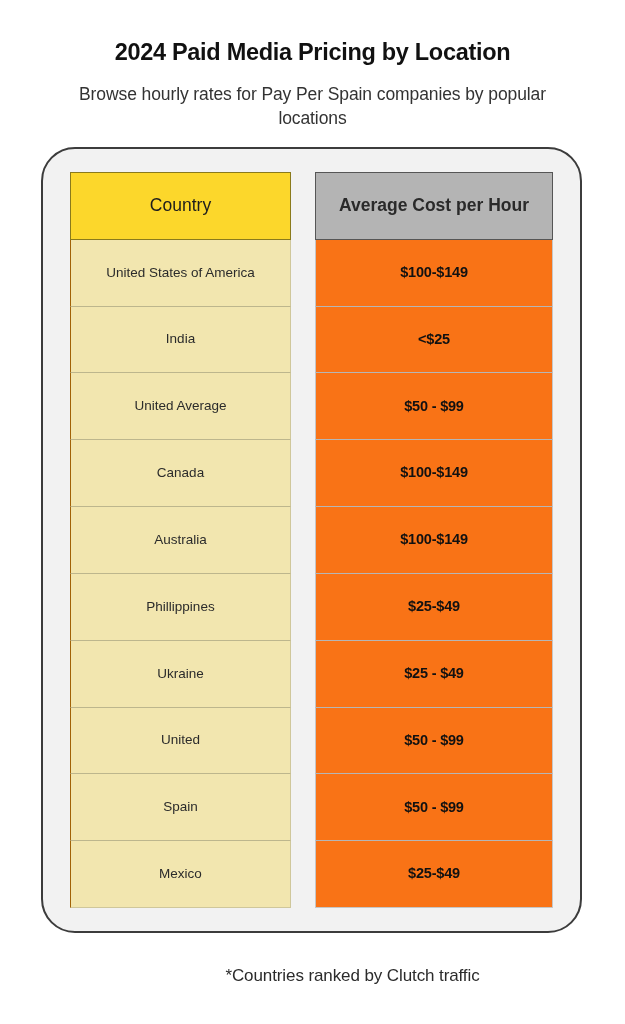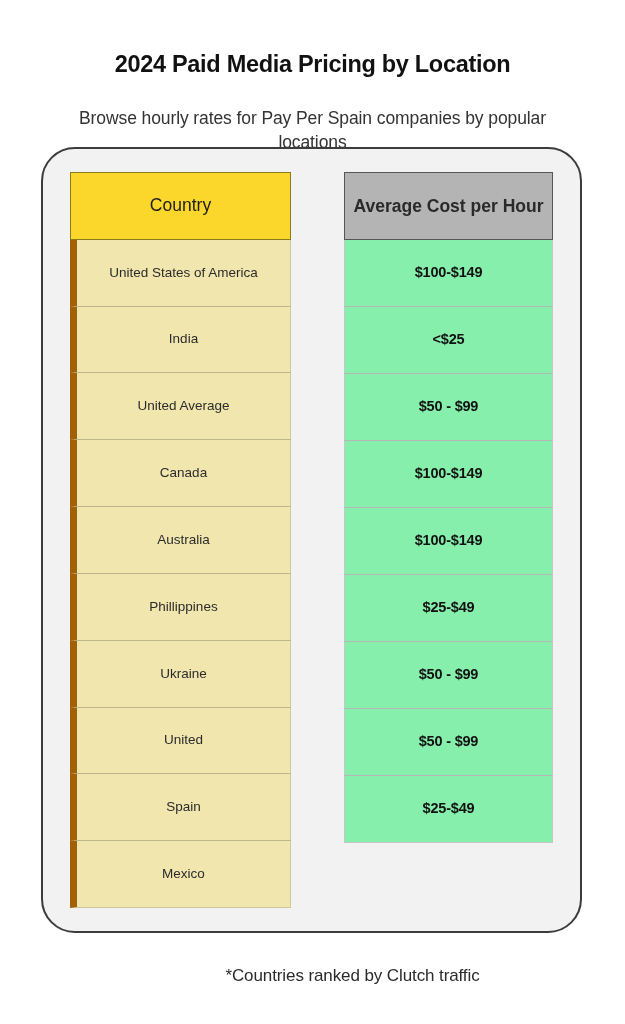--- a/index.html
+++ b/index.html
@@ -30,21 +30,21 @@
     width: 100%;
     text-align: center;
     padding-top: 34px;
   }
   .title {
     font-size: 23.5px;
     font-weight: bold;
     letter-spacing: -0.3px;
     color: #111111;
     line-height: 1.25;
-    margin: 16px;
+    margin: 4px;
     padding: 0 20px;
   }
   .subtitle {
     font-size: 17.5px;
     font-weight: normal;
     color: #333333;
     line-height: 1.35;
     margin: 0;
     padding: 12px 58px 0 58px;
     letter-spacing: -0.1px;
@@ -71,21 +71,21 @@
     width: 100%;
     height: 100%;
     box-sizing: border-box;
   }
 
   .col {
     display: flex;
     flex-direction: column;
   }
   .col-country { width: 221px; }
-  .col-cost    { width: 209px; }
+  .col-cost    { width: 238px; }
 
   
   .th {
     box-sizing: border-box;
     height: 68px;
     display: flex;
     align-items: center;
     justify-content: center;
     text-align: center;
     font-size: 17.5px;
@@ -110,35 +110,35 @@
     box-sizing: border-box;
     height: 67px;
     display: flex;
     align-items: center;
     justify-content: center;
     text-align: center;
     line-height: 1.2;
   }
   .td-country {
     background: #f2e6af;
-    border-left: 7px solid #a16207;
+    border-left: 1px solid #a16207;
     border-right: 1px solid #cfc79b;
     border-bottom: 1px solid #bdb68d;
     font-size: 13.5px;
     font-weight: normal;
     color: #2b2b2b;
   }
   .td-country:first-of-type {
     border-top: 1px solid #cfc79b;
   }
   .td-country:last-of-type {
     border-bottom: 1px solid #cfc79b;
   }
   .td-cost {
-    background: #86efac;
+    background: #f97316;
     border-left: 1px solid #c6c6c6;
     border-right: 1px solid #c6c6c6;
     border-bottom: 1px solid #b6b6b6;
     font-size: 14.5px;
     font-weight: bold;
     color: #111111;
     letter-spacing: -0.2px;
   }
   .td-cost:first-of-type {
     border-top: 1px solid #c6c6c6;
@@ -188,20 +188,21 @@
       </div>
 
       <div class="col col-cost">
         <div class="th th-cost">Average Cost per Hour</div>
         <div class="td td-cost">$100-$149</div>
         <div class="td td-cost">&lt;$25</div>
         <div class="td td-cost">$50 - $99</div>
         <div class="td td-cost">$100-$149</div>
         <div class="td td-cost">$100-$149</div>
         <div class="td td-cost">$25-$49</div>
+        <div class="td td-cost">$25 - $49</div>
         <div class="td td-cost">$50 - $99</div>
         <div class="td td-cost">$50 - $99</div>
         <div class="td td-cost">$25-$49</div>
       </div>
 
     </div>
   </div>
 
   <div class="footnote">*Countries ranked by Clutch traffic</div>
 

